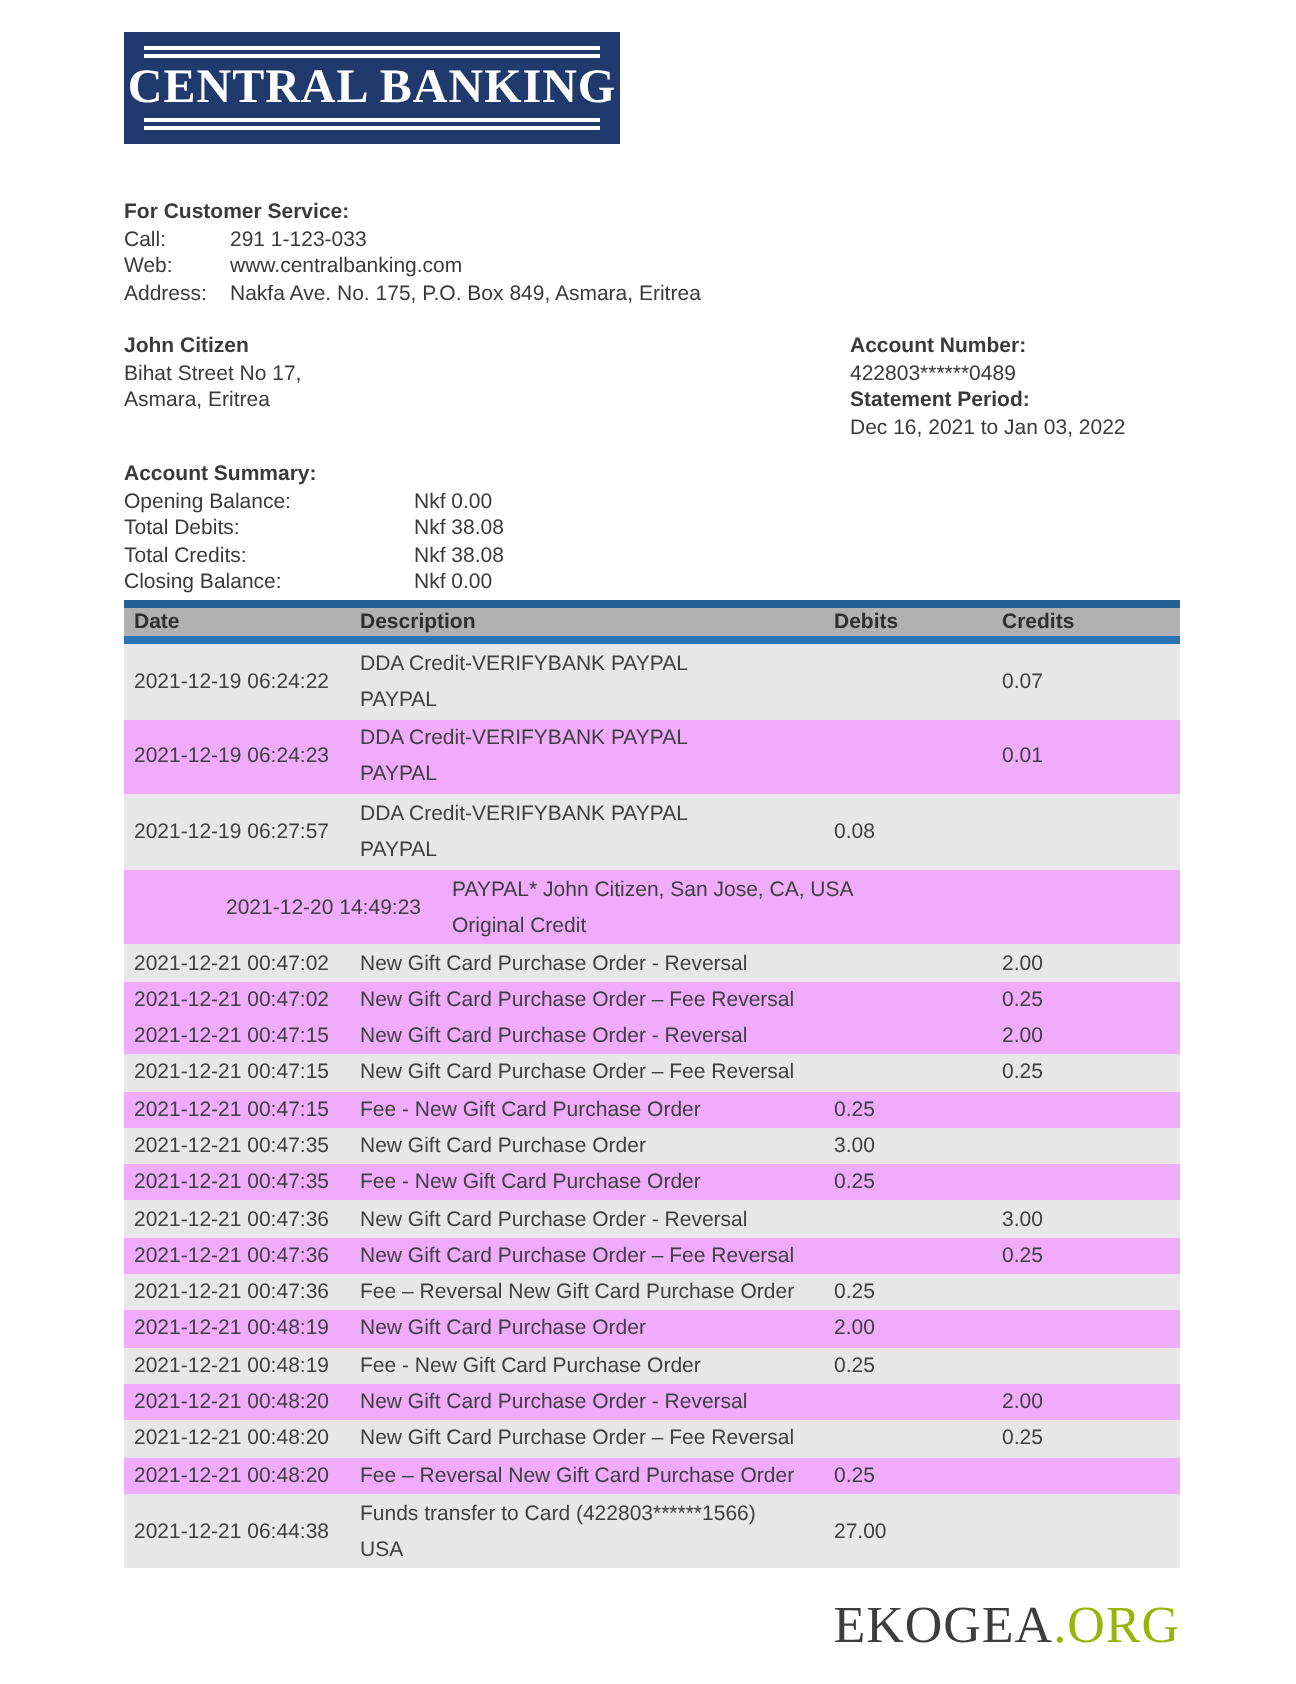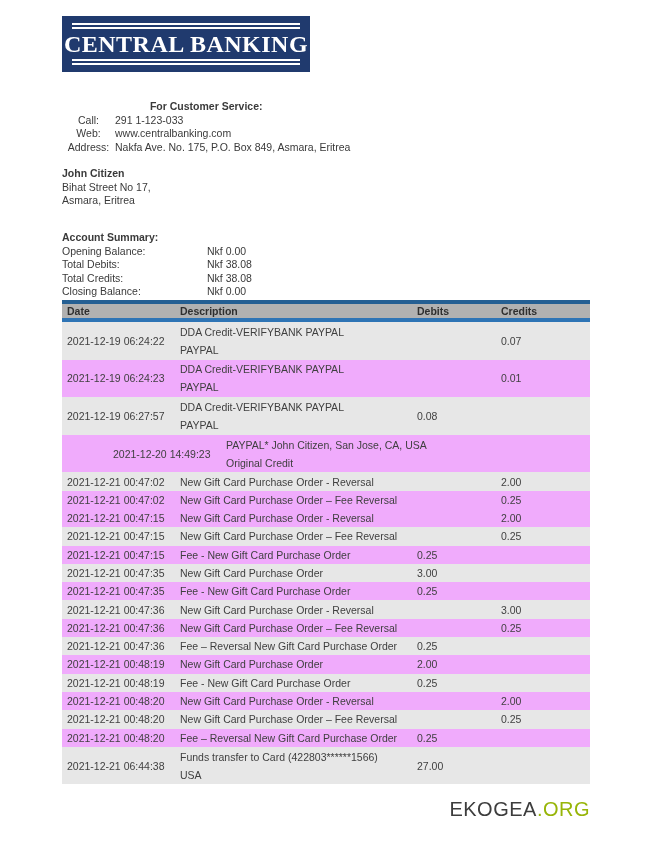--- a/index.html
+++ b/index.html
@@ -38,21 +38,21 @@
     font-size: 24px;
     letter-spacing: 0.5px;
     color: #ffffff;
     line-height: 26px;
     white-space: nowrap;
   }
 
   
   .info { position: absolute; font-size: 10.5px; line-height: 13.5px; }
   .bold { font-weight: bold; }
-  .cs-block { left: 62px; top: 100px; text-align: center; }
+  .cs-block { left: 62px; top: 100px; }
   .kv-row { display: flex; }
   .kv-label { width: 53px; flex: 0 0 53px; }
   .customer-block { left: 62px; top: 167px; }
   .account-block { left: 425px; top: 167px; }
   .summary-block { left: 62px; top: 231px; }
   .summary-block .kv-label { width: 145px; flex: 0 0 145px; }
 
   
   .txn-table {
     position: absolute;
@@ -88,24 +88,25 @@
     justify-content: center;
     overflow: hidden;
     white-space: nowrap;
   }
   .two-line .desc-line { line-height: 18px; }
 
   
   .footer {
     position: absolute;
     right: 58px; top: 798px;
-    font-size: 20px;
+    font-size: 26px;
     letter-spacing: 0.5px;
     color: #3d3d3d;
     white-space: nowrap;
+    font-family: Liberation Serif, serif;
   }
   .footer .green { color: #97b508; }
 </style>
 </head>
 <body>
 
 <div class="page">
 
   <div class="logo">
     <div class="logo-rule"></div>
@@ -130,20 +131,26 @@
   </div>
       </div>
   </div>
 
   <div class="info customer-block">
     <div class="bold">John Citizen</div>
     <div>Bihat Street No 17,</div>
     <div>Asmara, Eritrea</div>
   </div>
 
+  <div class="info account-block">
+    <div class="bold">Account Number:</div>
+    <div>422803******0489</div>
+    <div class="bold">Statement Period:</div>
+    <div>Dec 16, 2021 to Jan 03, 2022</div>
+  </div>
 
   <div class="info summary-block">
     <div class="bold">Account Summary:</div>
     <div>
         <div class="kv-row">
     <div class="kv-label">Opening Balance:</div>
     <div class="kv-value">Nkf 0.00</div>
   </div>
         <div class="kv-row">
     <div class="kv-label">Total Debits:</div>

